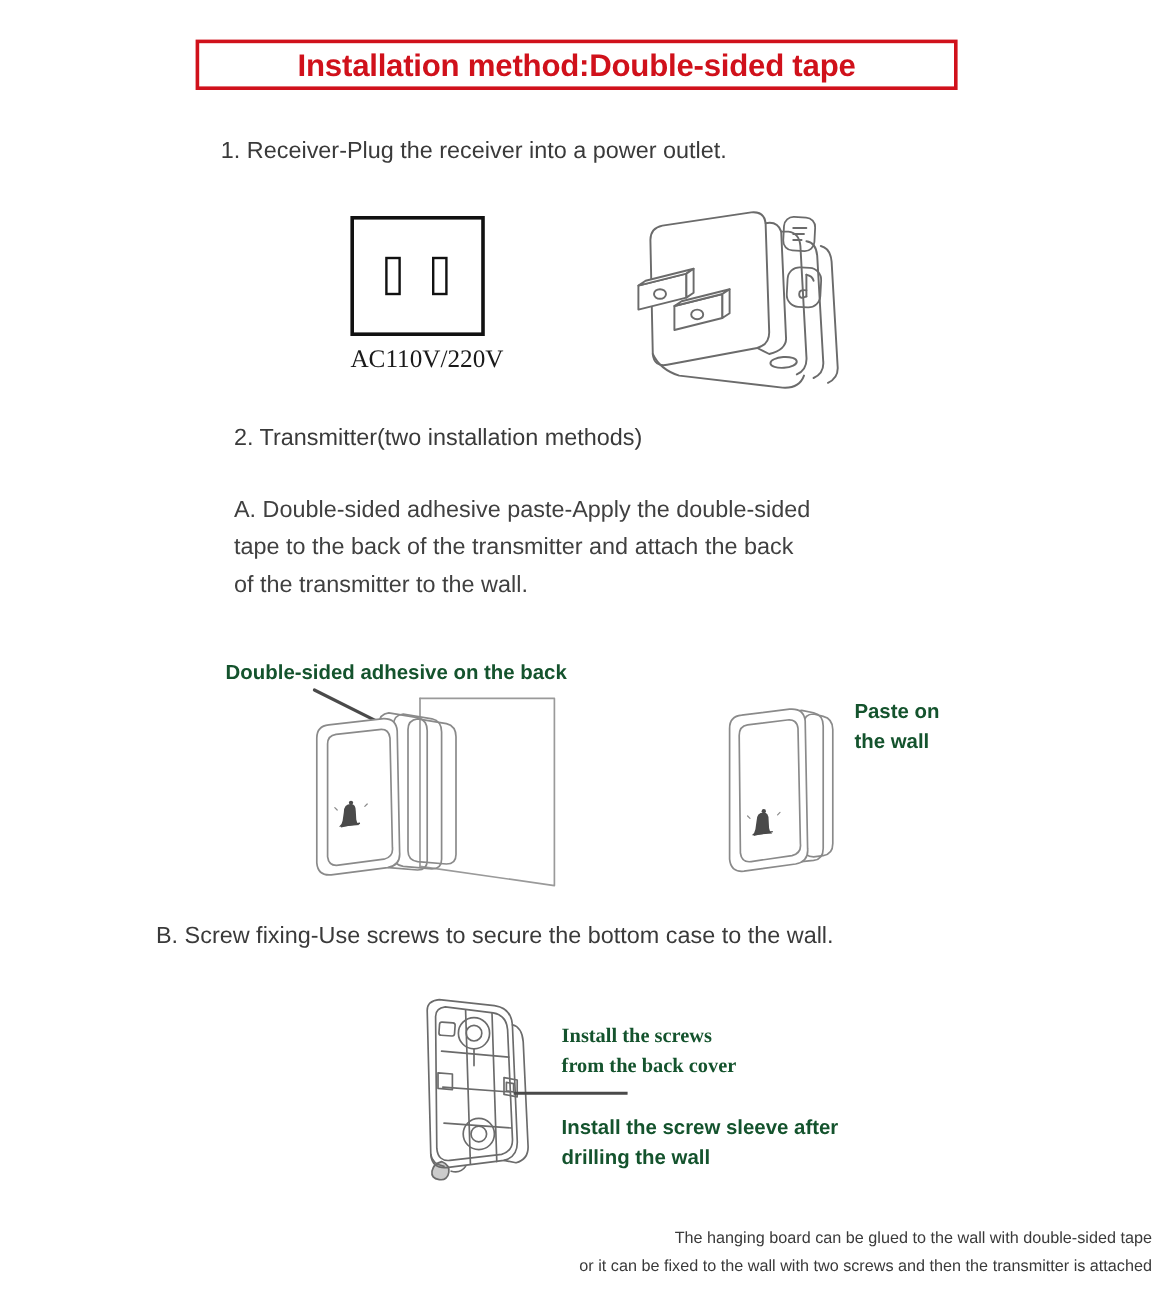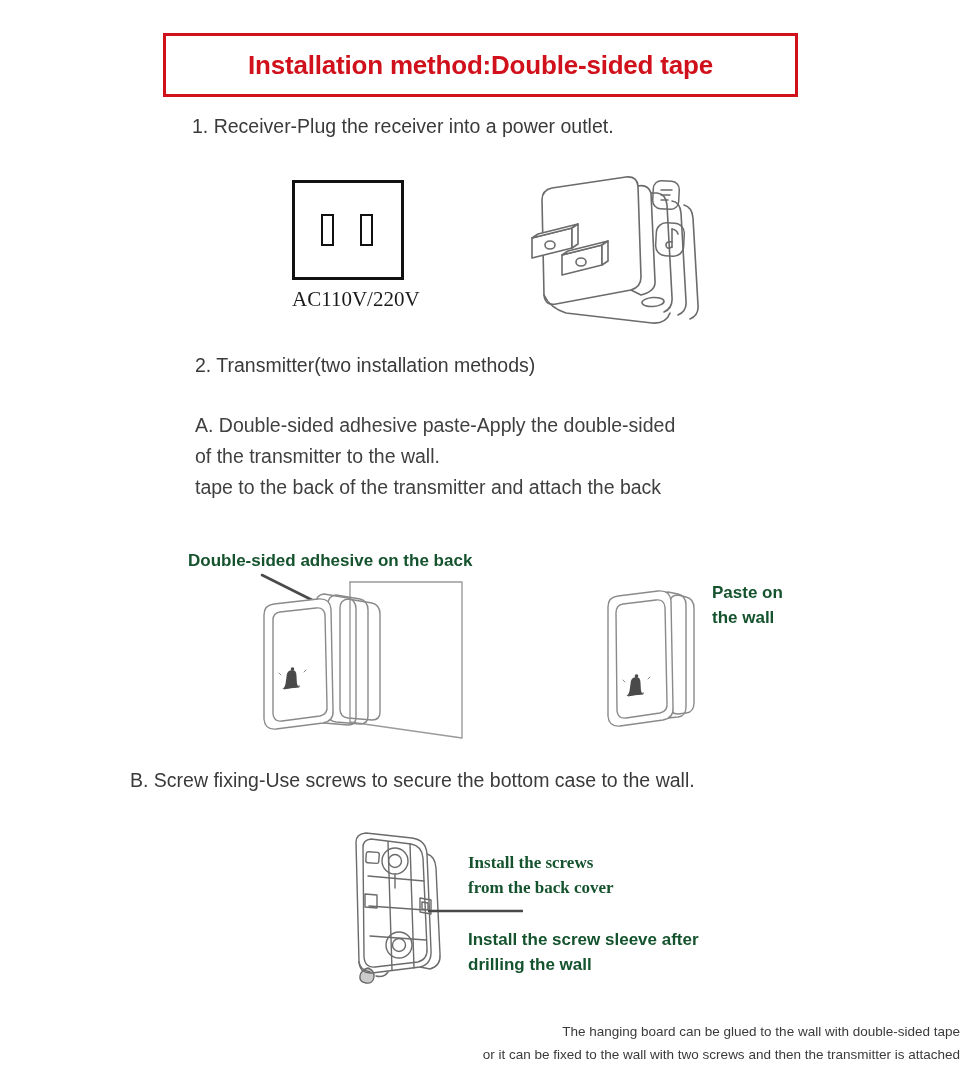--- a/index.html
+++ b/index.html
@@ -15,21 +15,21 @@
     color: #3a3a3a;
     overflow: hidden;
   }
 
   
   .title-box {
     position: absolute;
     left: 163px;
     top: 33px;
     width: 635px;
-    height: 64px;
+    height: 42px;
     border: 3px solid #d0111b;
     box-sizing: border-box;
     display: flex;
     align-items: center;
     justify-content: center;
   }
   .title-text {
     color: #d0111b;
     font-size: 26px;
     font-weight: bold;
@@ -111,21 +111,21 @@
   }
   .art svg { display: block; }
 </style>
 </head>
 <body>
 
 <div class="title-box">
   <span class="title-text">Installation method:Double-sided tape</span>
 </div>
 
-<div class="step-line" style="left:192px; top:115px;">1. Receiver-Plug the receiver into a power outlet.</div>
+<div class="step-line" style="left:184px; top:115px;">1. Receiver-Plug the receiver into a power outlet.</div>
 
 <div class="outlet-wrap">
   <div class="outlet-face"></div>
   <div class="slot left"></div>
   <div class="slot right"></div>
 </div>
 <div class="outlet-caption">AC110V/220V</div>
 
 <div class="art" style="left:520px; top:165px;">
   <svg width="220" height="165" viewBox="0 0 220 165">
@@ -170,22 +170,22 @@
       <path d="M82 80 L88 76 L88 96 L82 100 Z"></path>
       <ellipse cx="61" cy="97" rx="5" ry="4" fill="none"></ellipse>
     </g>
   </svg>
 </div>
 
 <div class="step-line" style="left:195px; top:354px;">2. Transmitter(two installation methods)</div>
 
 <div class="para" style="left:195px; top:410px; width:620px;">
   <div>A. Double-sided adhesive paste-Apply the double-sided</div>
+  <div>tape to the back of the transmitter and attach the back</div>
   <div>of the transmitter to the wall.</div>
-  <div>tape to the back of the transmitter and attach the back</div>
 </div>
 
 <div class="label-bold" style="left:188px; top:548px;">Double-sided adhesive on the back</div>
 
 <div class="art" style="left:240px; top:570px;">
   <svg width="265" height="180" viewBox="0 0 265 180">
 
     <line x1="22" y1="5" x2="88" y2="38" stroke="#4a4a4a" stroke-width="2.6" stroke-linecap="round"></line>
 
     <g fill="none" stroke="#8a8a8a" stroke-width="1.4" stroke-linejoin="round" stroke-linecap="round">

